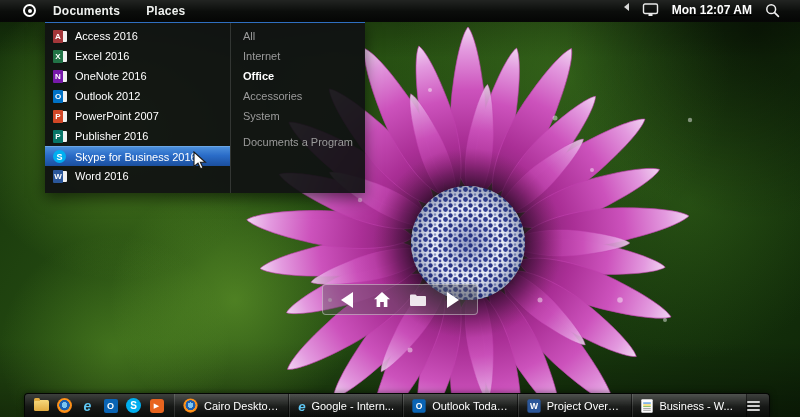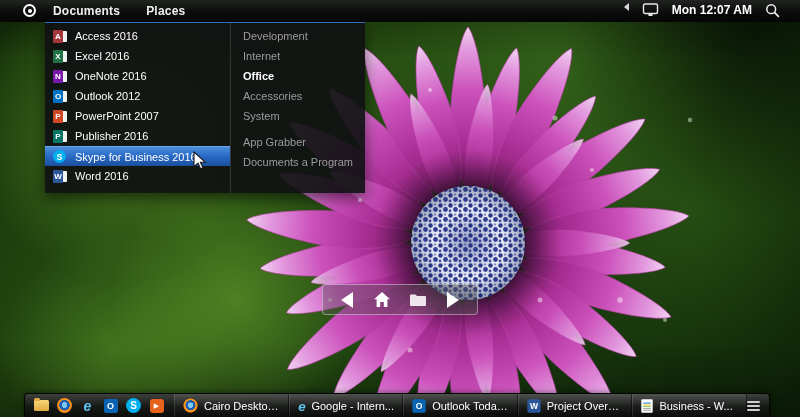--- a/index.html
+++ b/index.html
@@ -263,27 +263,26 @@
       </div>
       <div class="app-row">
         <span class="tile t-word">
             <span class="tl">W</span>
             <span class="pg"></span>
           </span>
         <span class="app-label">Word 2016</span>
       </div>
     </div>
     <div class="cats-col">
-      <div class="cat">Development</div>
+      <div class="cat">All</div>
       <div class="cat">Internet</div>
       <div class="cat sel">Office</div>
       <div class="cat">Accessories</div>
       <div class="cat">System</div>
       <div class="cat-actions">
-        <div class="cat">App Grabber</div>
         <div class="cat">Documents a Program</div>
       </div>
     </div>
   </div>
 
   <div class="nav-toolbar">
     <div class="nav-btn">
         <div class="tri-left"></div>
       </div>
     <div class="nav-btn">

